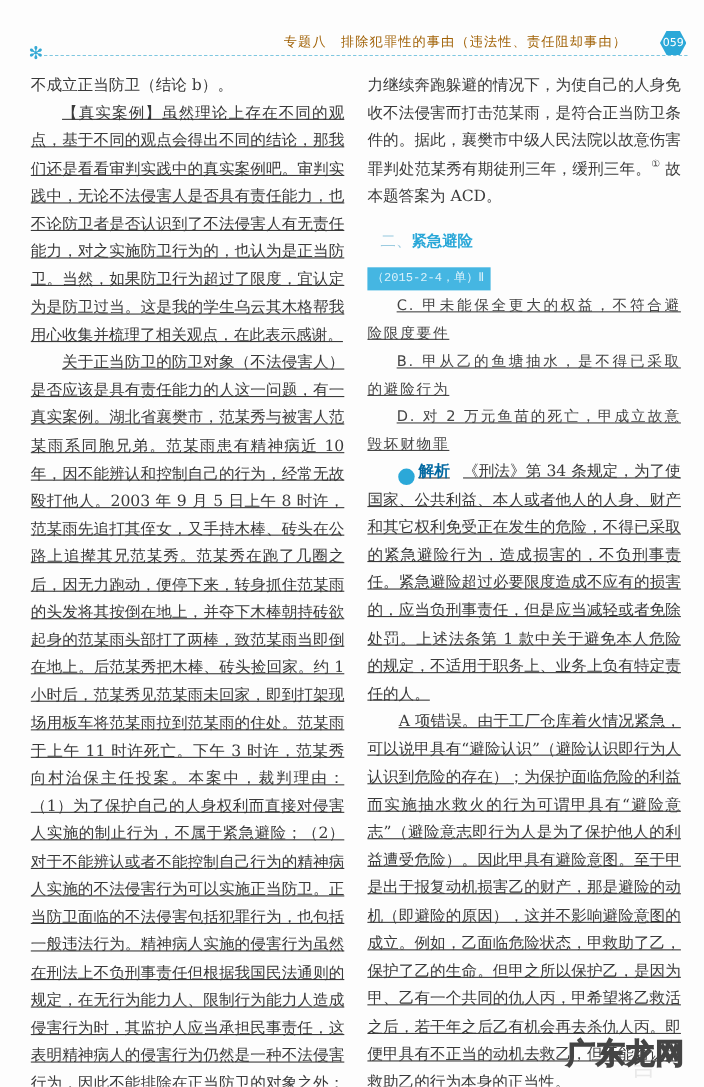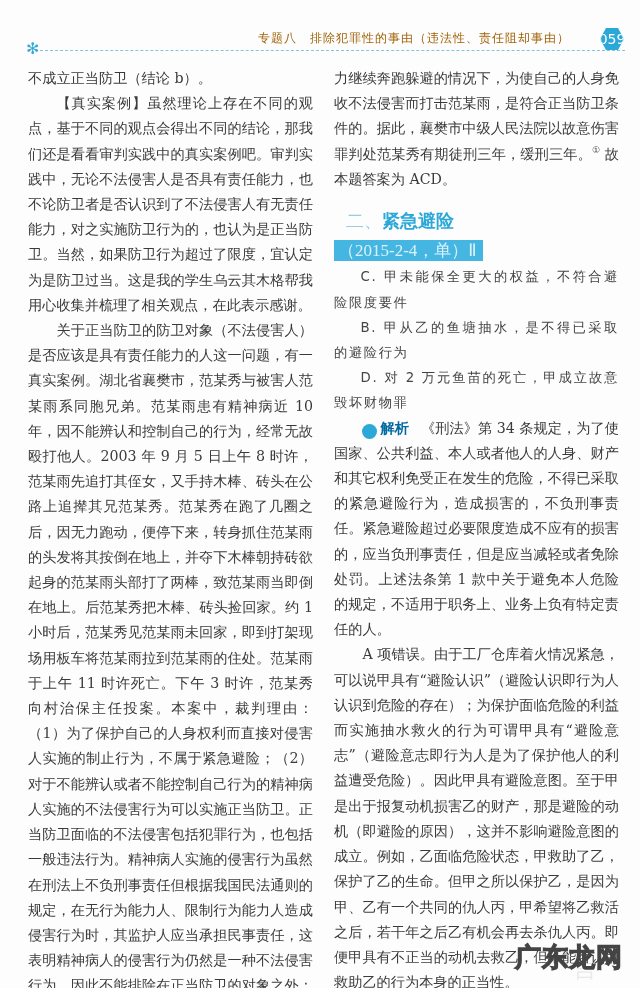--- a/index.html
+++ b/index.html
@@ -8,46 +8,46 @@
     font-family: "DejaVu Serif", "Liberation Serif", serif; color:#3a3a3a;
   }
   .header {
     position:absolute; left:0; top:0; width:640px; height:60px;
   }
   .header-title {
     position:absolute; right:70px; top:30px; font-size:12px; color:#a16207; letter-spacing:1px;
   }
   .page-badge {
     position:absolute; left:600px; top:28px; width:24px; height:22px;
-    background:#2ba8d8; color:#fff; font-size:14px; font-family:"DejaVu Sans", sans-serif;
+    background:#2ba8d8; color:#fff; font-size:10px; font-family:"DejaVu Sans", sans-serif;
     display:flex; align-items:center; justify-content:center;
     clip-path: polygon(25% 0, 75% 0, 100% 50%, 75% 100%, 25% 100%, 0 50%);
   }
   .header-rule {
     position:absolute; left:40px; top:50px; width:585px; border-top:1px dashed #7ec7e0;
   }
   .snow-icon {
     position:absolute; left:26px; top:41px; color:#35a9d4; font-size:16px; line-height:16px;
   }
   .col {
     position:absolute; top:66px; font-size:14.2px; line-height:25.2px; text-align:justify;
   }
   .col-left { left:28px; width:285px; }
   .col-right { left:334px; width:285px; }
   .col p { margin:0; }
-  .indent { text-indent:2em; }
+  .indent { text-indent:2em;text-decoration:underline; }
   .sec-title {
-    color:#2ba8d8; font-size:18px; margin:16px 0 6px 0 !important; padding-left:12px;
+    color:#2ba8d8; font-size:14px; margin:16px 0 6px 0 !important; padding-left:12px;
     font-family:"DejaVu Sans", sans-serif; font-weight:bold;
   }
   .sec-title .num { color:#9bcbe0; font-weight:normal; }
   .q { font-family:"DejaVu Sans", sans-serif; font-size:13.3px; letter-spacing:1.6px; color:#444; }
   .q-tag {
     display:inline-block; background:#45b6e2; color:#d9f1fb; padding:0 6px 0 4px;
-    font-family:Liberation Serif, serif; font-size:17px; line-height:21px; margin:1px 0 2px 0;
+    font-family:Liberation Mono, monospace; font-size:11px; line-height:21px; margin:1px 0 2px 0;
   }
   .analysis-icon {
     display:inline-flex; width:15px; height:15px; border-radius:50%; background:#2ba8d8; color:#fff;
     font-size:10px; align-items:center; justify-content:center; vertical-align:-2px; margin-right:3px;
     font-family:"DejaVu Sans", sans-serif;
   }
   .analysis-label { font-family:"DejaVu Sans", sans-serif; font-weight:bold; color:#0369a1; margin-right:12px; }
   .sup { font-size:9px; vertical-align:super; line-height:0; }
   .watermark {
     position:absolute; left:515px; top:940px; font-family:Liberation Mono, monospace;

